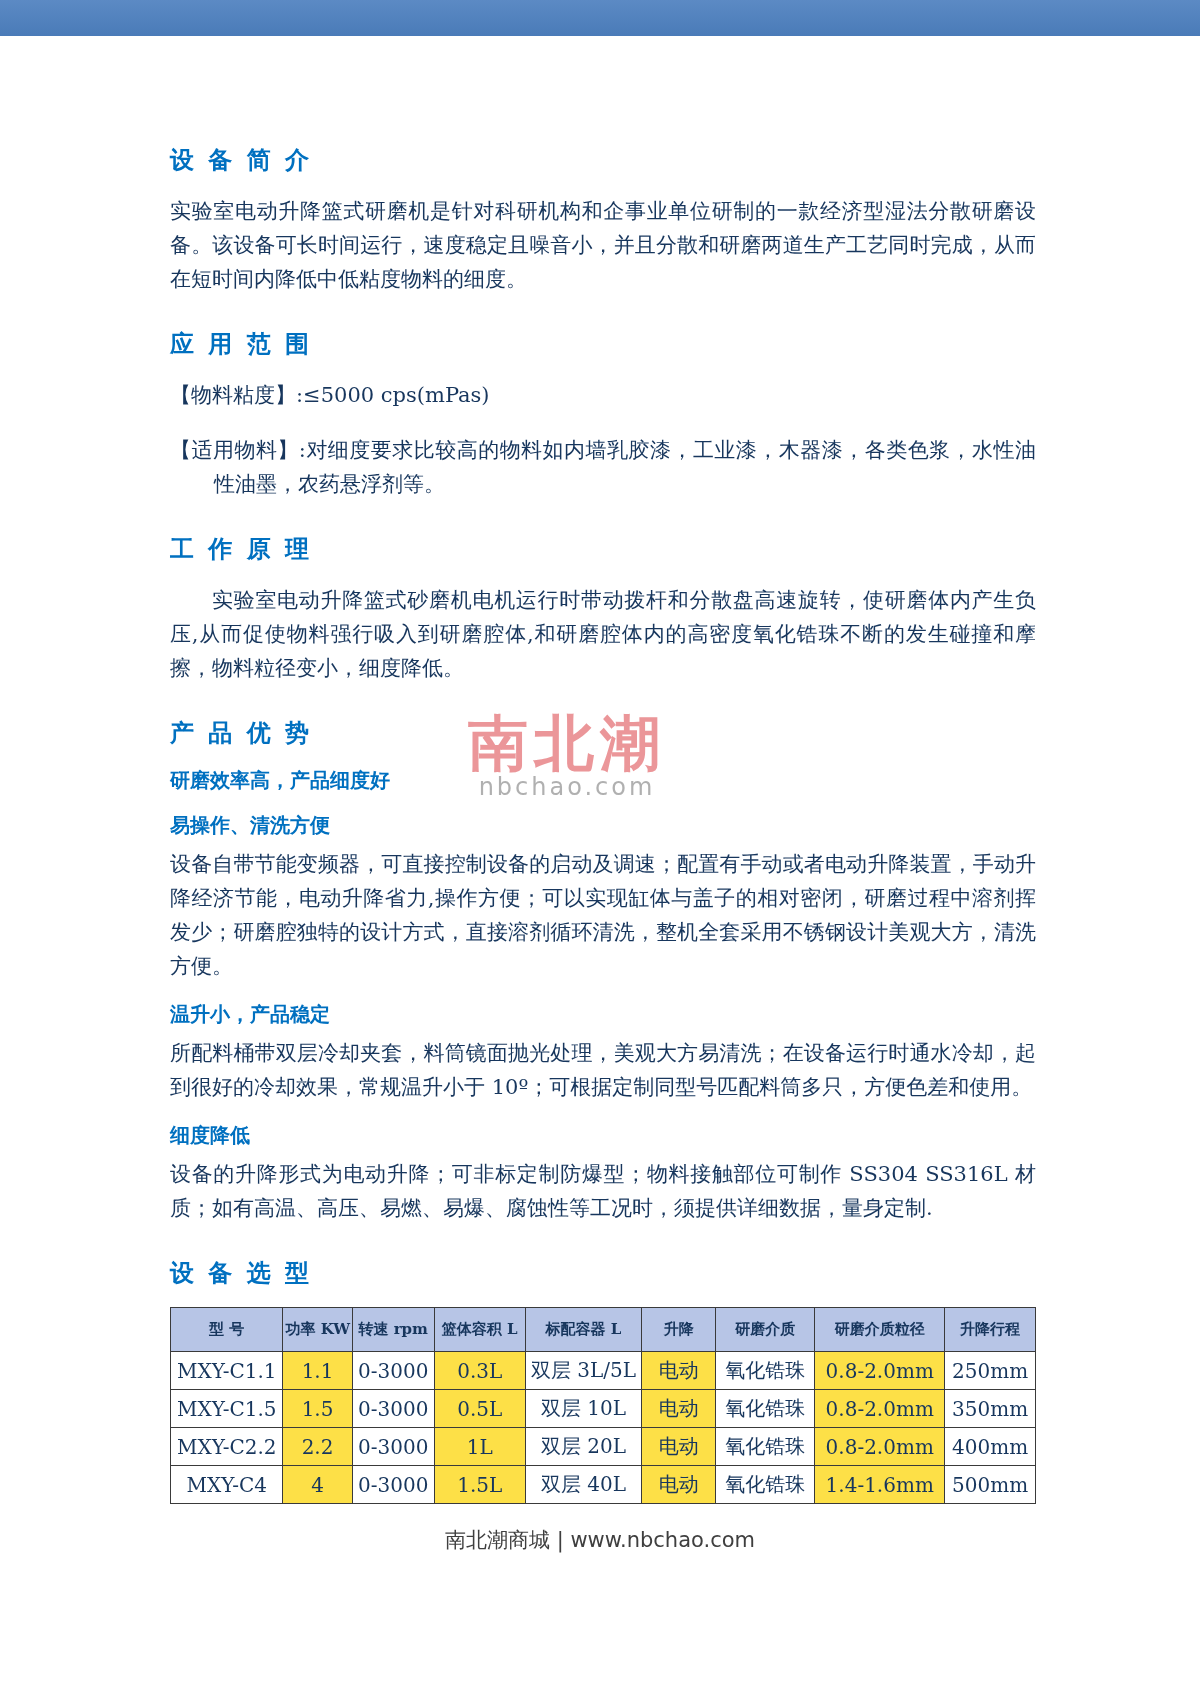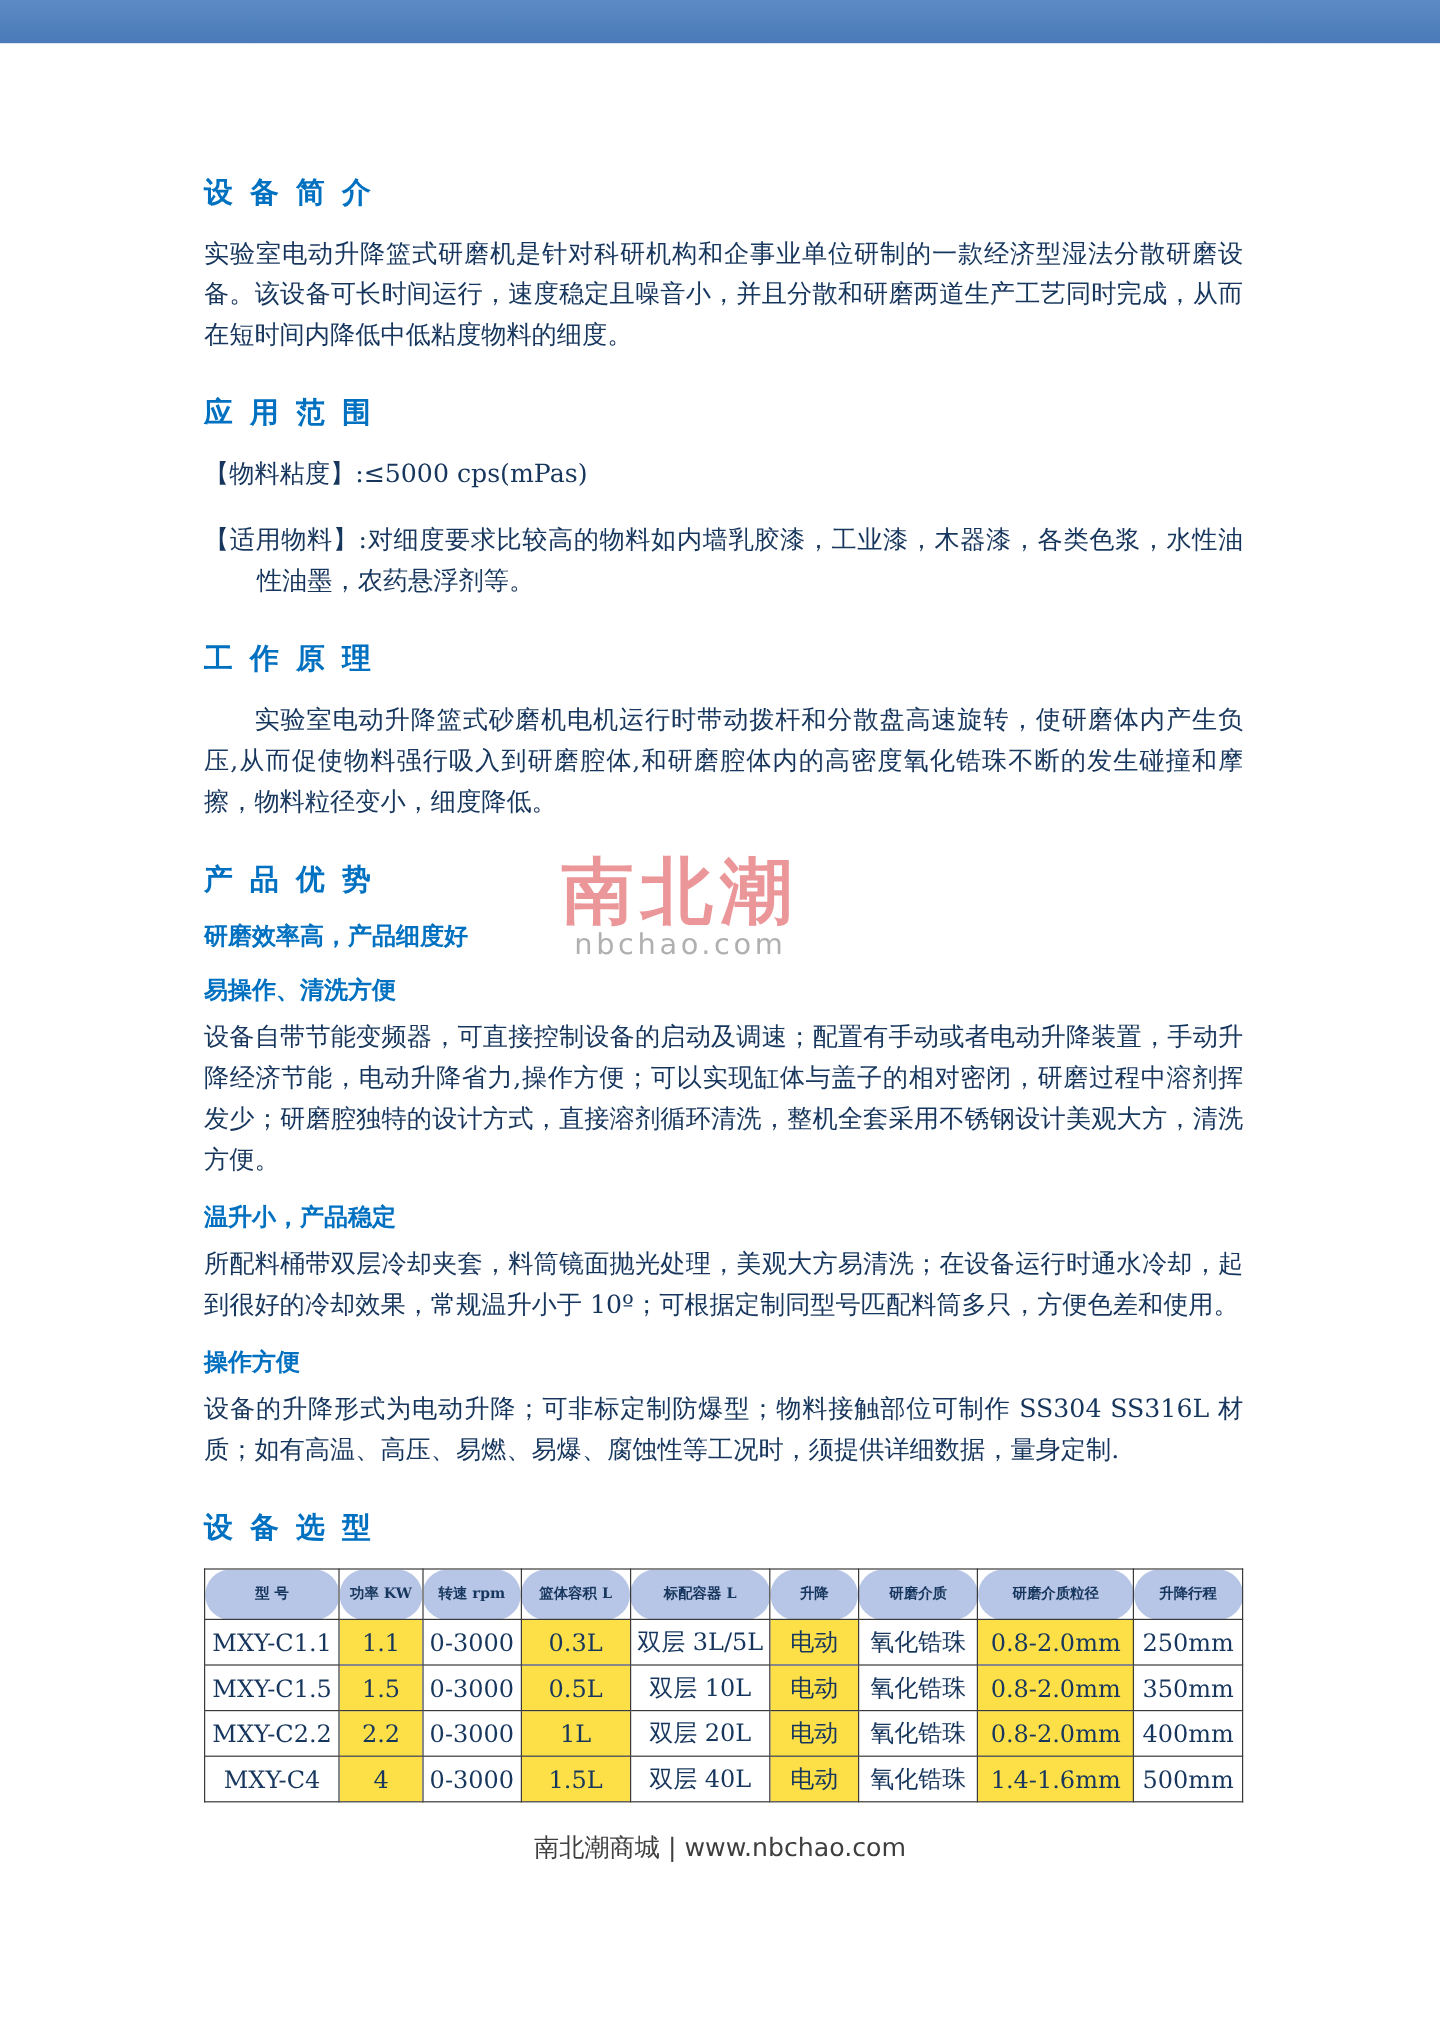--- a/index.html
+++ b/index.html
@@ -65,22 +65,21 @@
     vertical-align: middle;
     color: #17365d;
     font-size: 20px;
     overflow: hidden;
     white-space: nowrap;
   }
   .spec th {
     background: #b7c5e6;
     font-weight: bold;
     padding: 12px 2px;
-    font-size: 12px;
-    border-radius: 22px;
+    font-size: 15px;
   }
   .spec td { padding: 5px 2px; background: #ffffff; }
   .spec td.alt { background: #fde047; }
   p.note {
     font-family: "DejaVu Sans", "Liberation Sans", sans-serif;
     color: #0070c0;
     font-size: 20px;
     font-weight: bold;
     margin-top: 14px;
   }
@@ -140,21 +139,21 @@
     <h2 class="sec">产 品 优 势</h2>
 
     <h3 class="sub">研磨效率高，产品细度好</h3>
 
     <h3 class="sub">易操作、清洗方便</h3>
     <p class="body">设备自带节能变频器，可直接控制设备的启动及调速；配置有手动或者电动升降装置，手动升降经济节能，电动升降省力,操作方便；可以实现缸体与盖子的相对密闭，研磨过程中溶剂挥发少；研磨腔独特的设计方式，直接溶剂循环清洗，整机全套采用不锈钢设计美观大方，清洗方便。</p>
 
     <h3 class="sub">温升小，产品稳定</h3>
     <p class="body">所配料桶带双层冷却夹套，料筒镜面抛光处理，美观大方易清洗；在设备运行时通水冷却，起到很好的冷却效果，常规温升小于 10º；可根据定制同型号匹配料筒多只，方便色差和使用。</p>
 
-    <h3 class="sub">操作方便</h3>
+    <h3 class="sub">细度降低</h3>
     <p class="body">设备的升降形式为电动升降；可非标定制防爆型；物料接触部位可制作 SS304 SS316L 材质；如有高温、高压、易燃、易爆、腐蚀性等工况时，须提供详细数据，量身定制.</p>
 
     <h2 class="sec">设 备 选 型</h2>
 
     <table class="spec">
       <colgroup>
         <col style="width:13%">
           <col style="width:8%">
           <col style="width:9.5%">
         <col style="width:10.5%">

